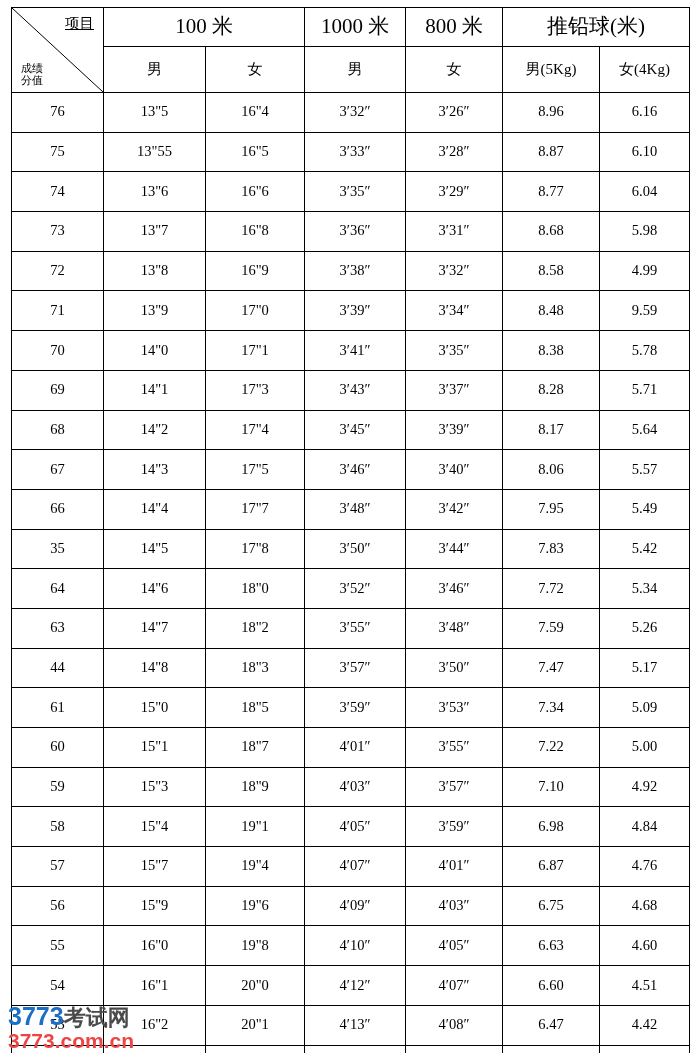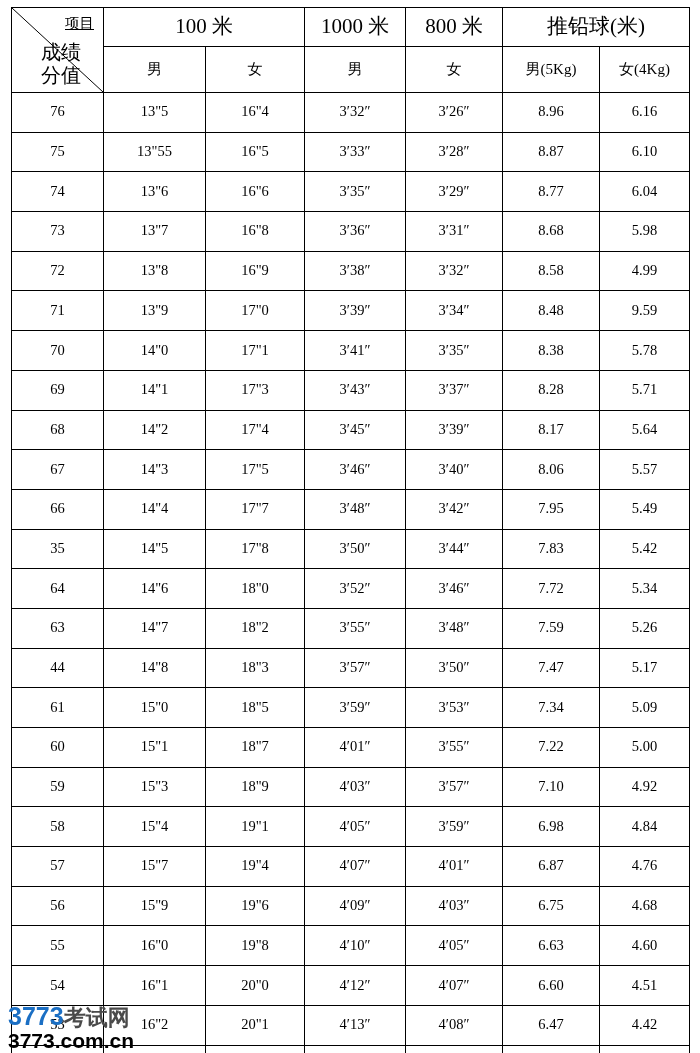--- a/index.html
+++ b/index.html
@@ -61,24 +61,23 @@
     position: absolute;
     right: 9px;
     top: 8px;
     font-size: 14.5px;
     text-decoration: underline;
   }
   .hdr-corner .label-score {
     position: absolute;
     left: 9px;
     bottom: 5px;
-    font-size: 20px;
+    font-size: 11px;
     text-align: left;
     line-height: 1.15;
-    margin-left: 20px;
   }
   .hdr-top {
     height: 38px;
     font-size: 21px;
   }
   .hdr-sub {
     height: 45px;
     font-size: 15px;
   }
   .data-row td {
@@ -106,21 +105,21 @@
   }
   .wm-line1 .wm-cn {
     color: #4a4a4a;
     font-size: 22px;
   }
   .wm-line2 {
     display: block;
     font-family: "Liberation Sans", sans-serif;
     font-size: 21px;
     font-weight: bold;
-    color: #000000;
+    color: #ef4444;
     line-height: 1;
     margin-top: 1px;
   }
 </style>
 </head>
 <body>
 
 <div class="sheet">
   <table class="score-table">
     <colgroup>

